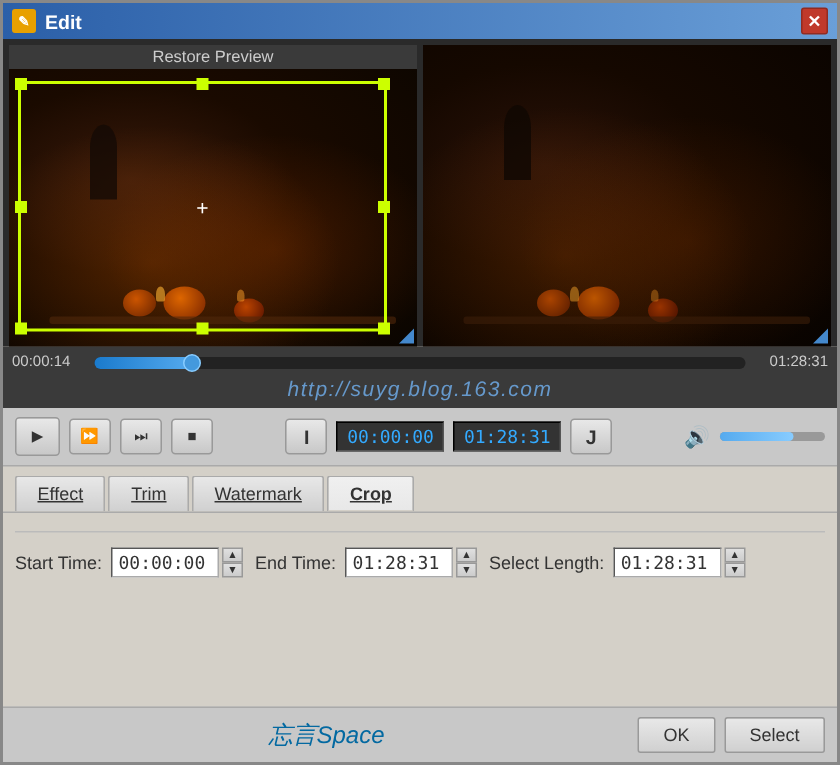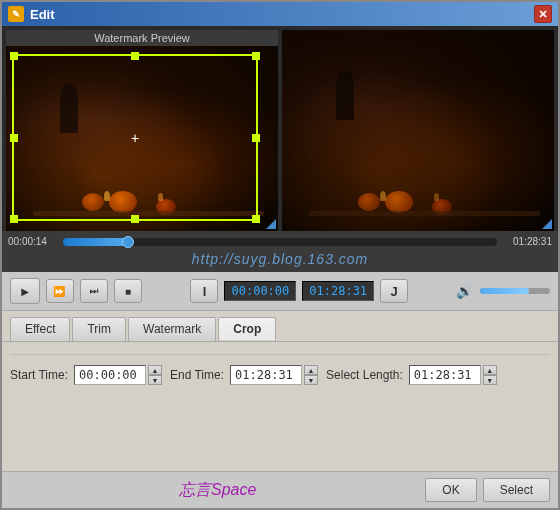--- a/index.html
+++ b/index.html
@@ -248,20 +248,21 @@
     }
     .tab {
       padding: 4px 14px;
       border: 1px solid #aaa;
       border-bottom: none;
       background: linear-gradient(to bottom, #e8e8e8, #d0d0d0);
       cursor: pointer;
       font-size: 12px;
       color: #333;
       border-radius: 2px 2px 0 0;
+      text-decoration: underline;
     }
     .tab.active {
       background: linear-gradient(to bottom, #f0f0f0, #e8e8e8);
       border-bottom: 1px solid #d4d0c8;
       font-weight: bold;
     }
     .content-area {
       background: #d4d0c8;
       flex: 1;
       padding: 10px 8px 6px;
@@ -323,21 +324,21 @@
       background: linear-gradient(to bottom, #e8e8e8, #d0d0d0);
       border: 1px solid #999;
       border-radius: 2px;
       cursor: pointer;
       font-size: 12px;
       color: #333;
     }
     .brand-text {
       flex: 1;
       text-align: center;
-      color: #a21caf;
+      color: #0369a1;
       font-size: 16px;
       font-style: italic;
     }
     .action-btns {
       display: flex;
       gap: 6px;
     }
     .ok-btn, .cancel-btn {
       padding: 4px 16px;
       background: linear-gradient(to bottom, #e8e8e8, #d0d0d0);
@@ -362,21 +363,21 @@
     <div class="title-bar-icon">
       <span>✎</span>
     </div>
     <span class="title-bar-text">Edit</span>
     <div class="close-btn">✕</div>
   </div>
 
   <div class="preview-area">
 
     <div class="preview-panel">
-      <div class="preview-label">Watermark Preview</div>
+      <div class="preview-label">Restore Preview</div>
       <div class="preview-video original-video">
         <div class="scene-content">
 
           <div style="position:absolute;width:100%;height:100%;background:radial-gradient(ellipse at 35% 70%, rgba(180,80,0,0.35) 0%, transparent 50%), radial-gradient(ellipse at 65% 65%, rgba(160,60,0,0.3) 0%, transparent 45%);"></div>
 
           <div style="position:absolute;bottom:20px;left:28%;width:22px;height:18px;background:radial-gradient(circle at 40% 35%,#cc5500,#662200);border-radius:50%;"></div>
           <div style="position:absolute;bottom:18px;left:38%;width:28px;height:22px;background:radial-gradient(circle at 40% 35%,#dd6600,#772200);border-radius:50%;"></div>
           <div style="position:absolute;bottom:16px;left:55%;width:20px;height:16px;background:radial-gradient(circle at 40% 35%,#bb4400,#551100);border-radius:50%;"></div>
 
           <div style="position:absolute;bottom:30px;left:36%;width:6px;height:10px;background:rgba(255,180,50,0.6);border-radius:50% 50% 20% 20%;"></div>

